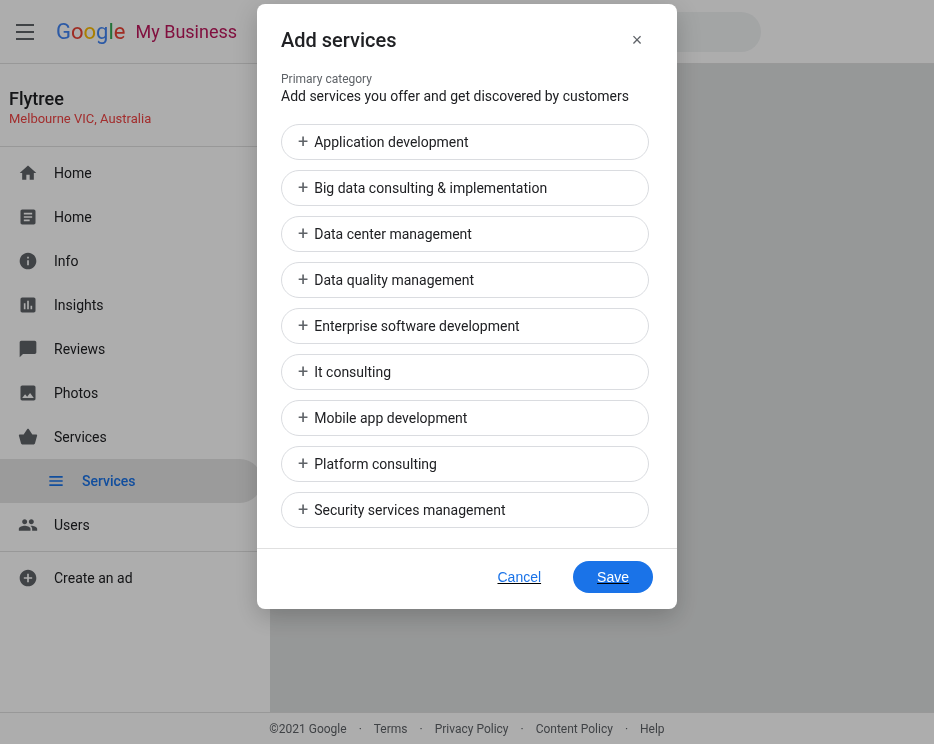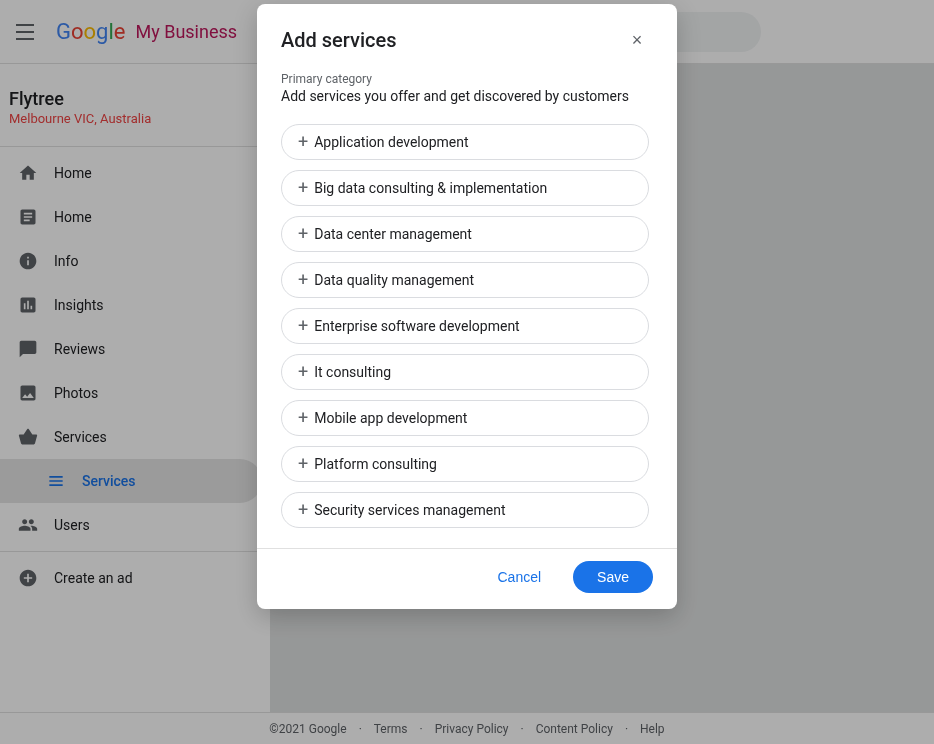--- a/index.html
+++ b/index.html
@@ -228,20 +228,21 @@
       flex-direction: column;
       gap: 2px;
     }
     .modal-footer {
       display: flex;
       align-items: center;
       justify-content: flex-end;
       gap: 8px;
       padding: 12px 24px 16px;
       border-top: 1px solid #e0e0e0;
+      text-decoration: underline;
     }
     .btn-cancel {
       padding: 8px 24px;
       border: none;
       background: transparent;
       color: #1a73e8;
       font-size: 14px;
       font-weight: 500;
       cursor: pointer;
       border-radius: 4px;

